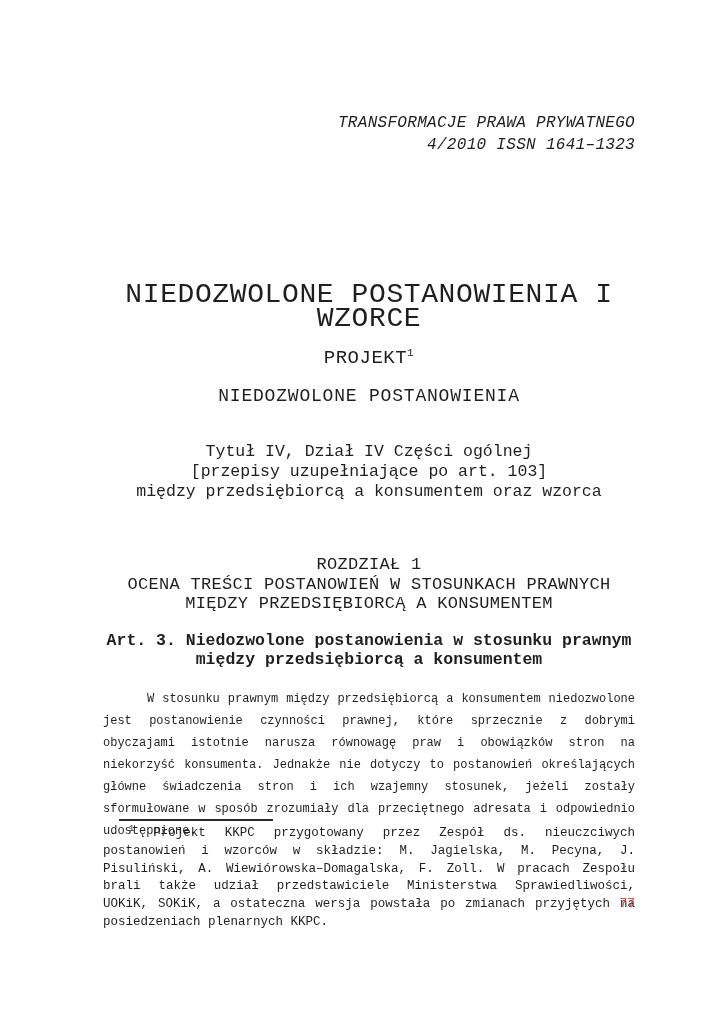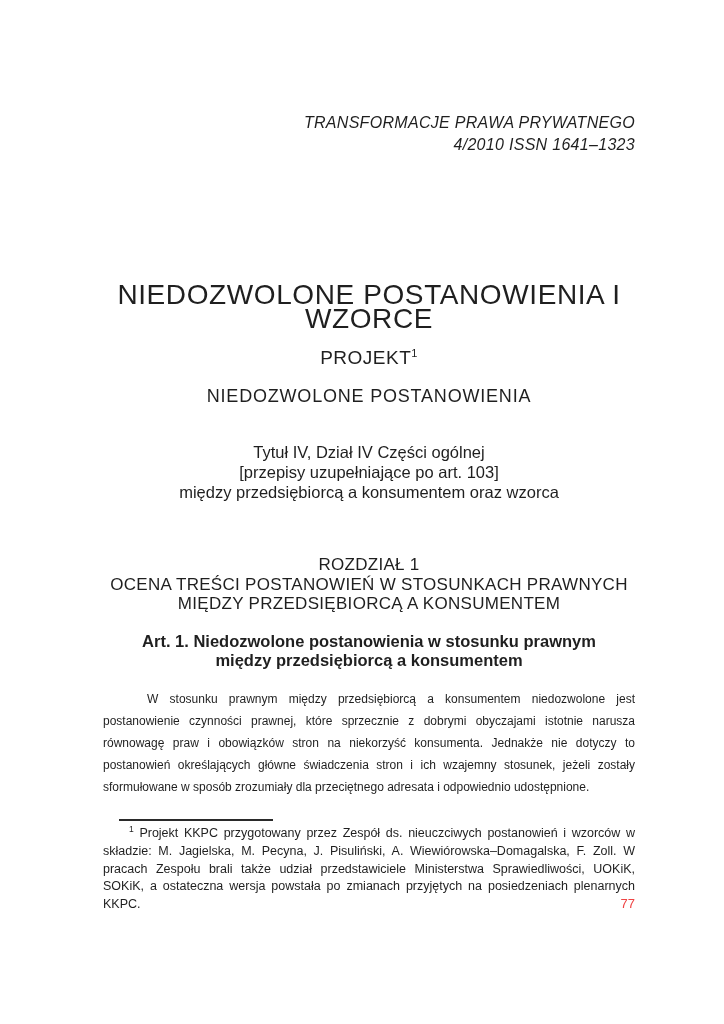--- a/index.html
+++ b/index.html
@@ -5,21 +5,21 @@
   html, body {
     margin: 0;
     padding: 0;
     background: #ffffff;
   }
   .page {
     position: relative;
     width: 724px;
     height: 1024px;
     background: #ffffff;
-    font-family: Liberation Sans, sans-serif;
+    font-family: Liberation Mono, monospace;
     color: #1f1f1f;
     overflow: hidden;
   }
   .block {
     position: absolute;
     left: 103px;
     width: 532px;
   }
   .journal-header {
     top: 112px;
@@ -135,21 +135,21 @@
     <div>między przedsiębiorcą a konsumentem oraz wzorca</div>
   </div>
 
   <div class="block chapter-heading">
     <div>ROZDZIAŁ 1</div>
     <div>OCENA TREŚCI POSTANOWIEŃ W STOSUNKACH PRAWNYCH</div>
     <div>MIĘDZY PRZEDSIĘBIORCĄ A KONSUMENTEM</div>
   </div>
 
   <div class="block article-heading">
-    <div>Art. 1. Niedozwolone postanowienia w stosunku prawnym</div>
+    <div>Art. 3. Niedozwolone postanowienia w stosunku prawnym</div>
     <div>między przedsiębiorcą a konsumentem</div>
   </div>
 
   <p class="block body-paragraph">W stosunku prawnym między przedsiębiorcą a konsumentem niedozwolone jest postanowienie czynności prawnej, które sprzecznie z dobrymi obyczajami istotnie narusza równowagę praw i obowiązków stron na niekorzyść konsumenta. Jednakże nie dotyczy to postanowień określających główne świadczenia stron i ich wzajemny stosunek, jeżeli zostały sformułowane w sposób zrozumiały dla przeciętnego adresata i odpowiednio udostępnione.</p>
 
   <hr class="footnote-rule">
 
   <p class="block footnote"><sup>1</sup> <span>Projekt KKPC przygotowany przez Zespół ds. nieuczciwych postanowień i wzorców w składzie: M. Jagielska, M. Pecyna, J. Pisuliński, A. Wiewiórowska–Domagalska, F. Zoll. W pracach Zespołu brali także udział przedstawiciele Ministerstwa Sprawiedliwości, UOKiK, SOKiK, a ostateczna wersja powstała po zmianach przyjętych na posiedzeniach plenarnych KKPC.</span></p>
 
   <div class="block page-number">77</div>

